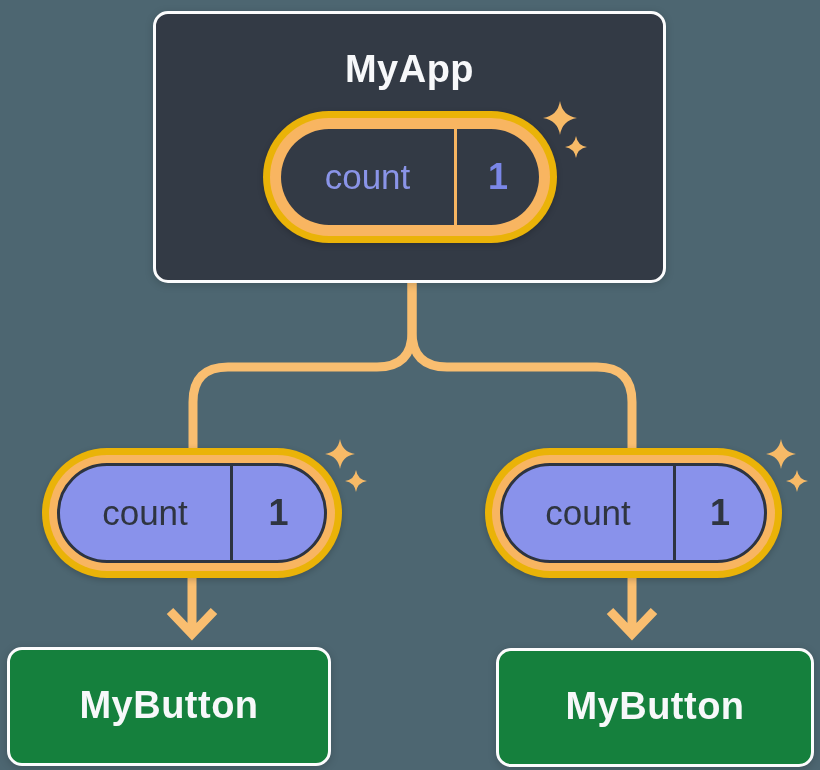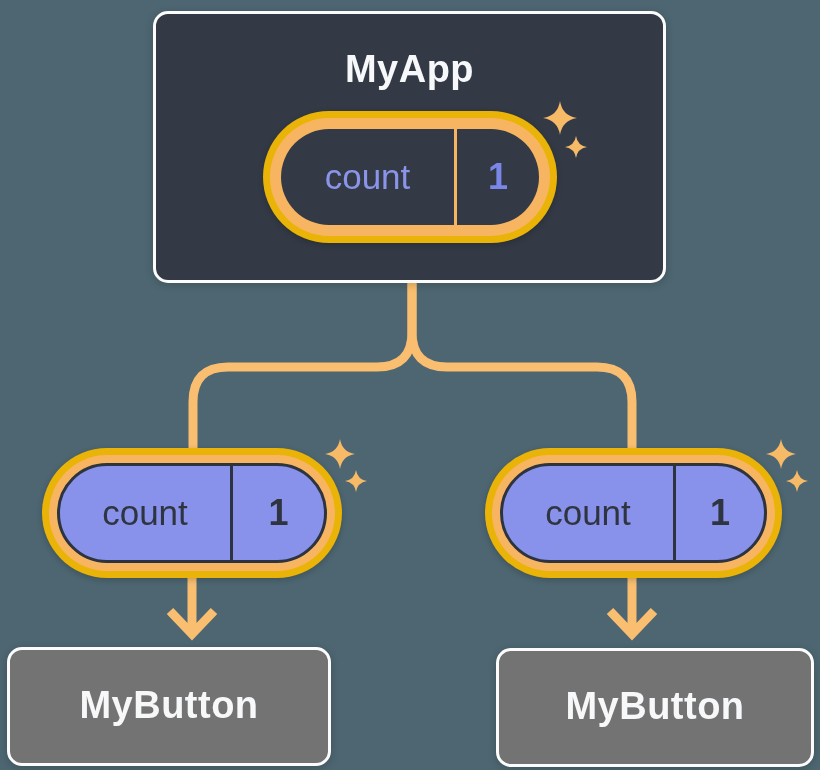--- a/index.html
+++ b/index.html
@@ -16,21 +16,21 @@
   
   .card {
     position: absolute;
     background: #333A45;
     border: 3px solid #FCFCFD;
     border-radius: 15px;
     box-shadow: 0 2px 8px rgba(0,0,0,0.18);
     box-sizing: border-box;
   }
   .card-root { left: 153px; top: 11px; width: 513px; height: 272px; }
-  .card-child { background: #737373; text-decoration: underline; }
+  .card-child { background: #15803d; text-decoration: underline; }
   .card-child-left  { left: 7px;   top: 647px; width: 324px; height: 119px; }
   .card-child-right { left: 496px; top: 648px; width: 318px; height: 119px; }
   .card-title {
     position: absolute; left: 0; right: 0;
     text-align: center;
     color: #F7F8FA;
     font-size: 38px;
     font-weight: 600;
     letter-spacing: 0.5px;
   }

